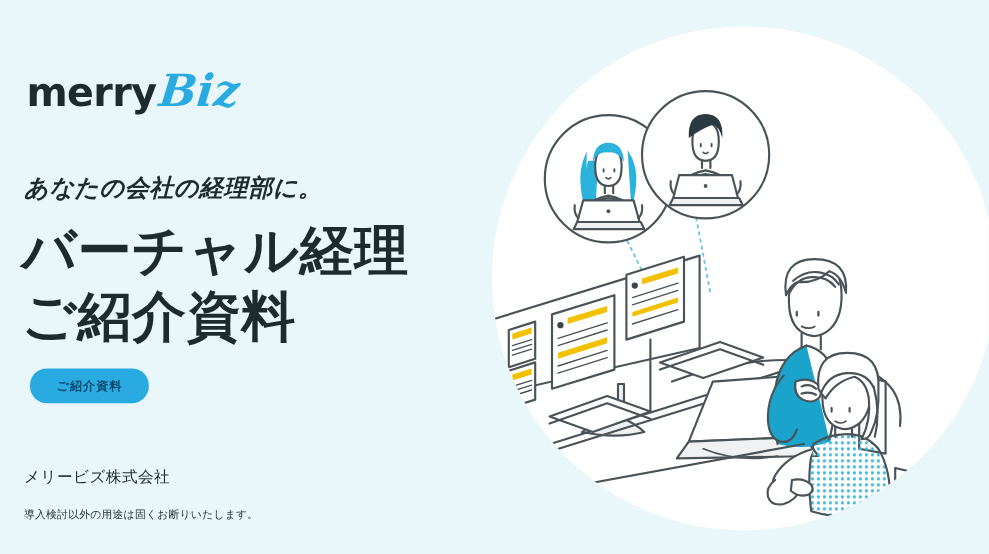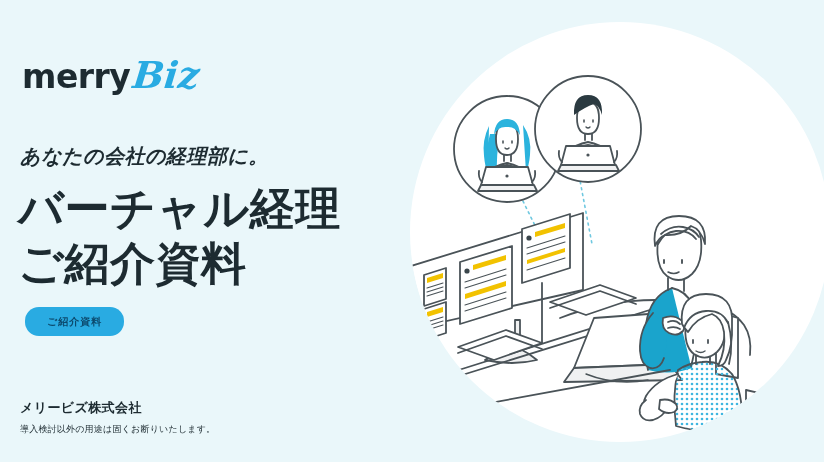--- a/index.html
+++ b/index.html
@@ -109,23 +109,23 @@
     display: flex;
     align-items: center;
     justify-content: center;
     box-sizing: border-box;
   }
 
   
   .company {
     position: absolute;
     left: 20px;
-    top: 399px;
+    top: 389px;
     font-size: 13px;
-    font-weight: 700;
+    font-weight: 400;
     color: #1d2b31;
     letter-spacing: 0.4px;
     white-space: nowrap;
   }
   .disclaimer {
     position: absolute;
     left: 20px;
     top: 423px;
     font-size: 9px;
     font-weight: 400;

